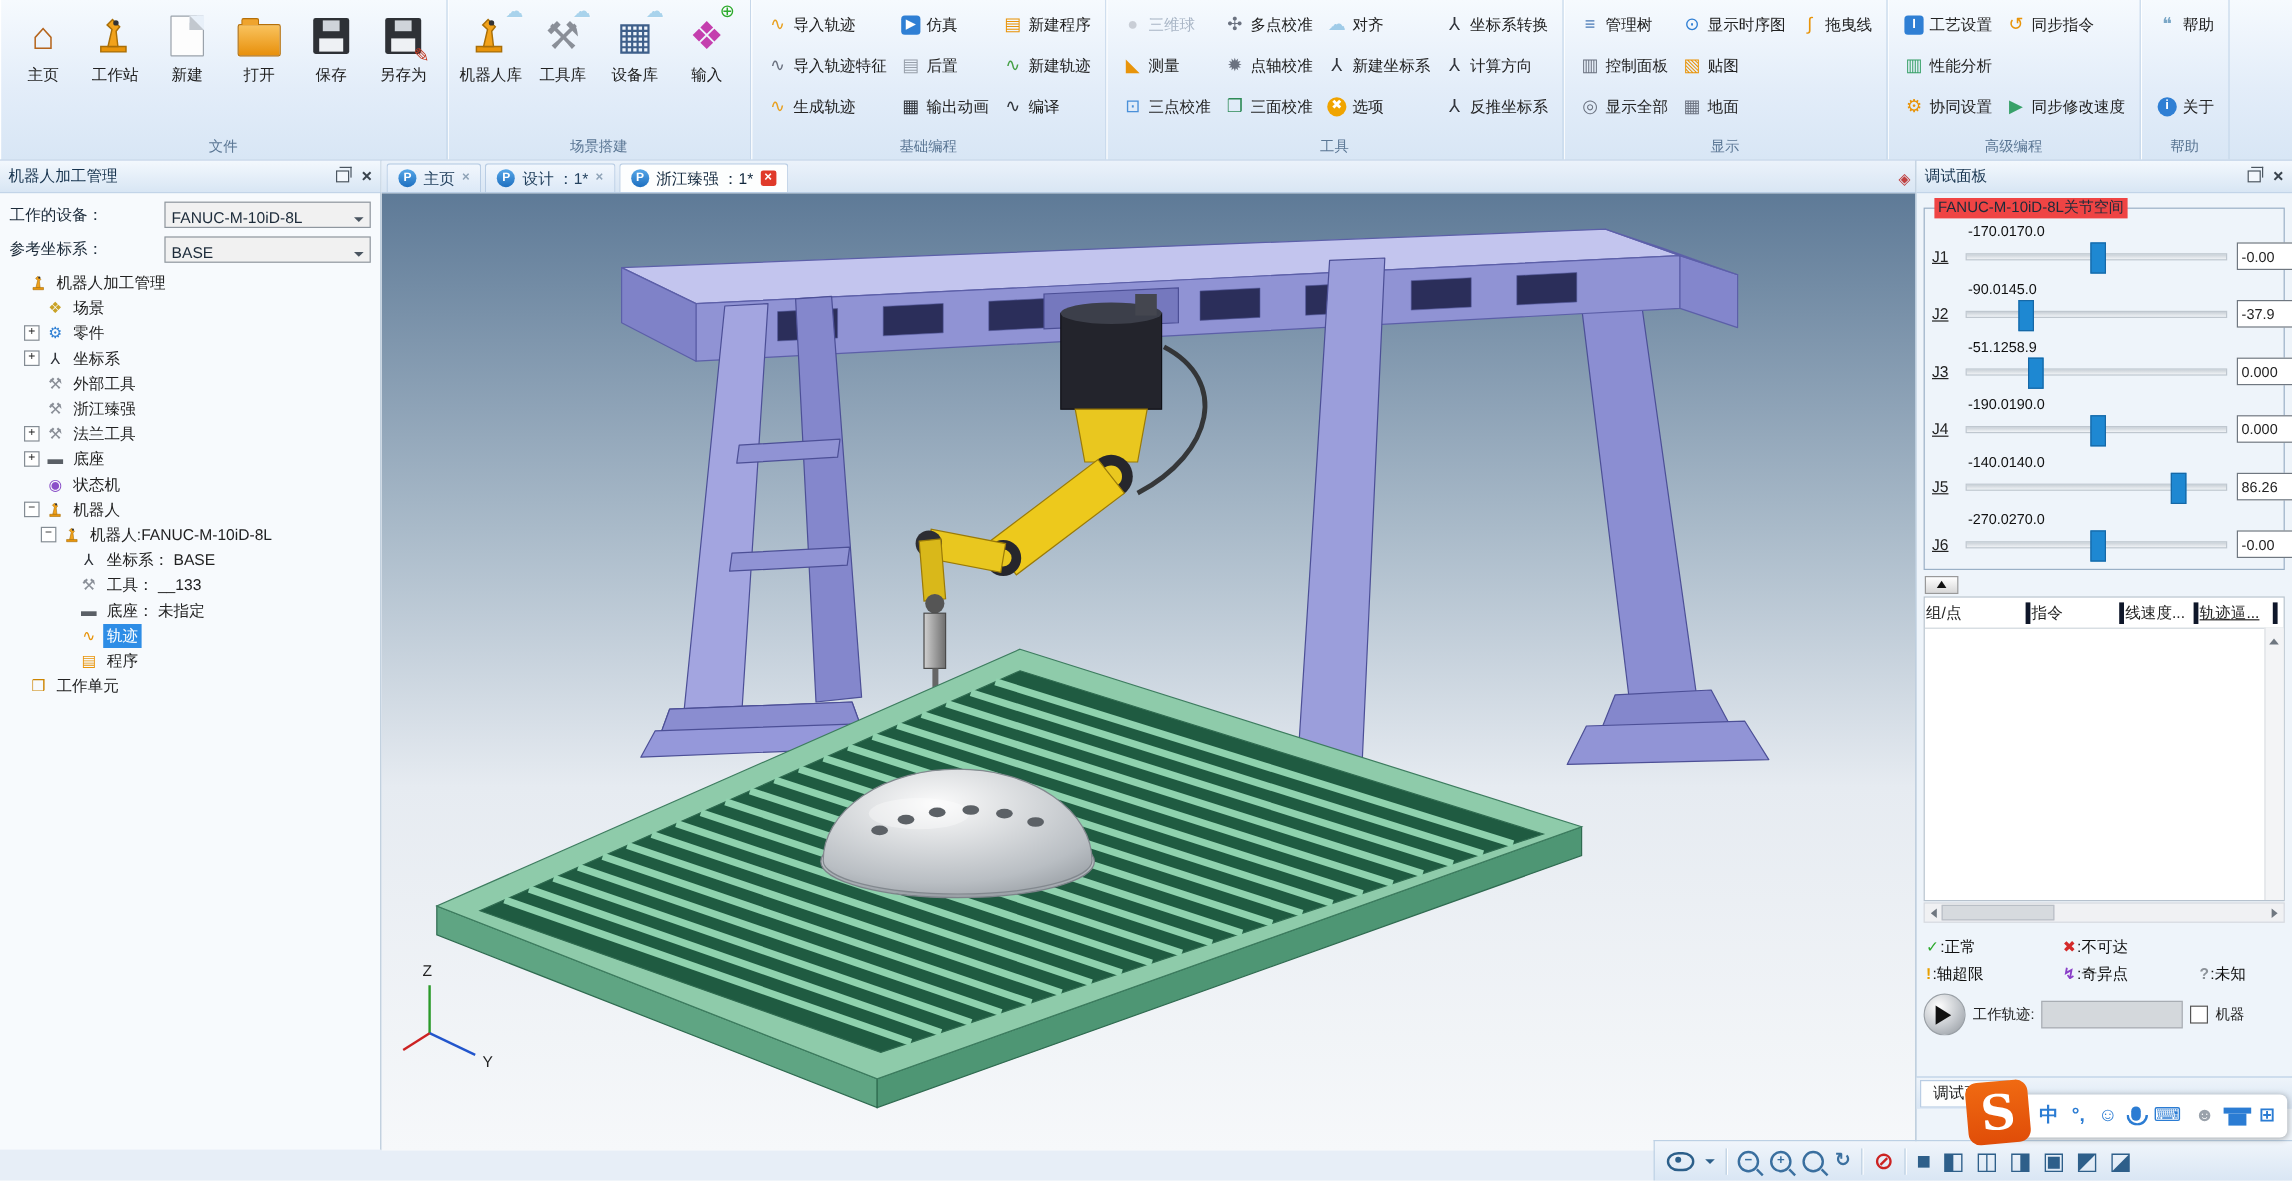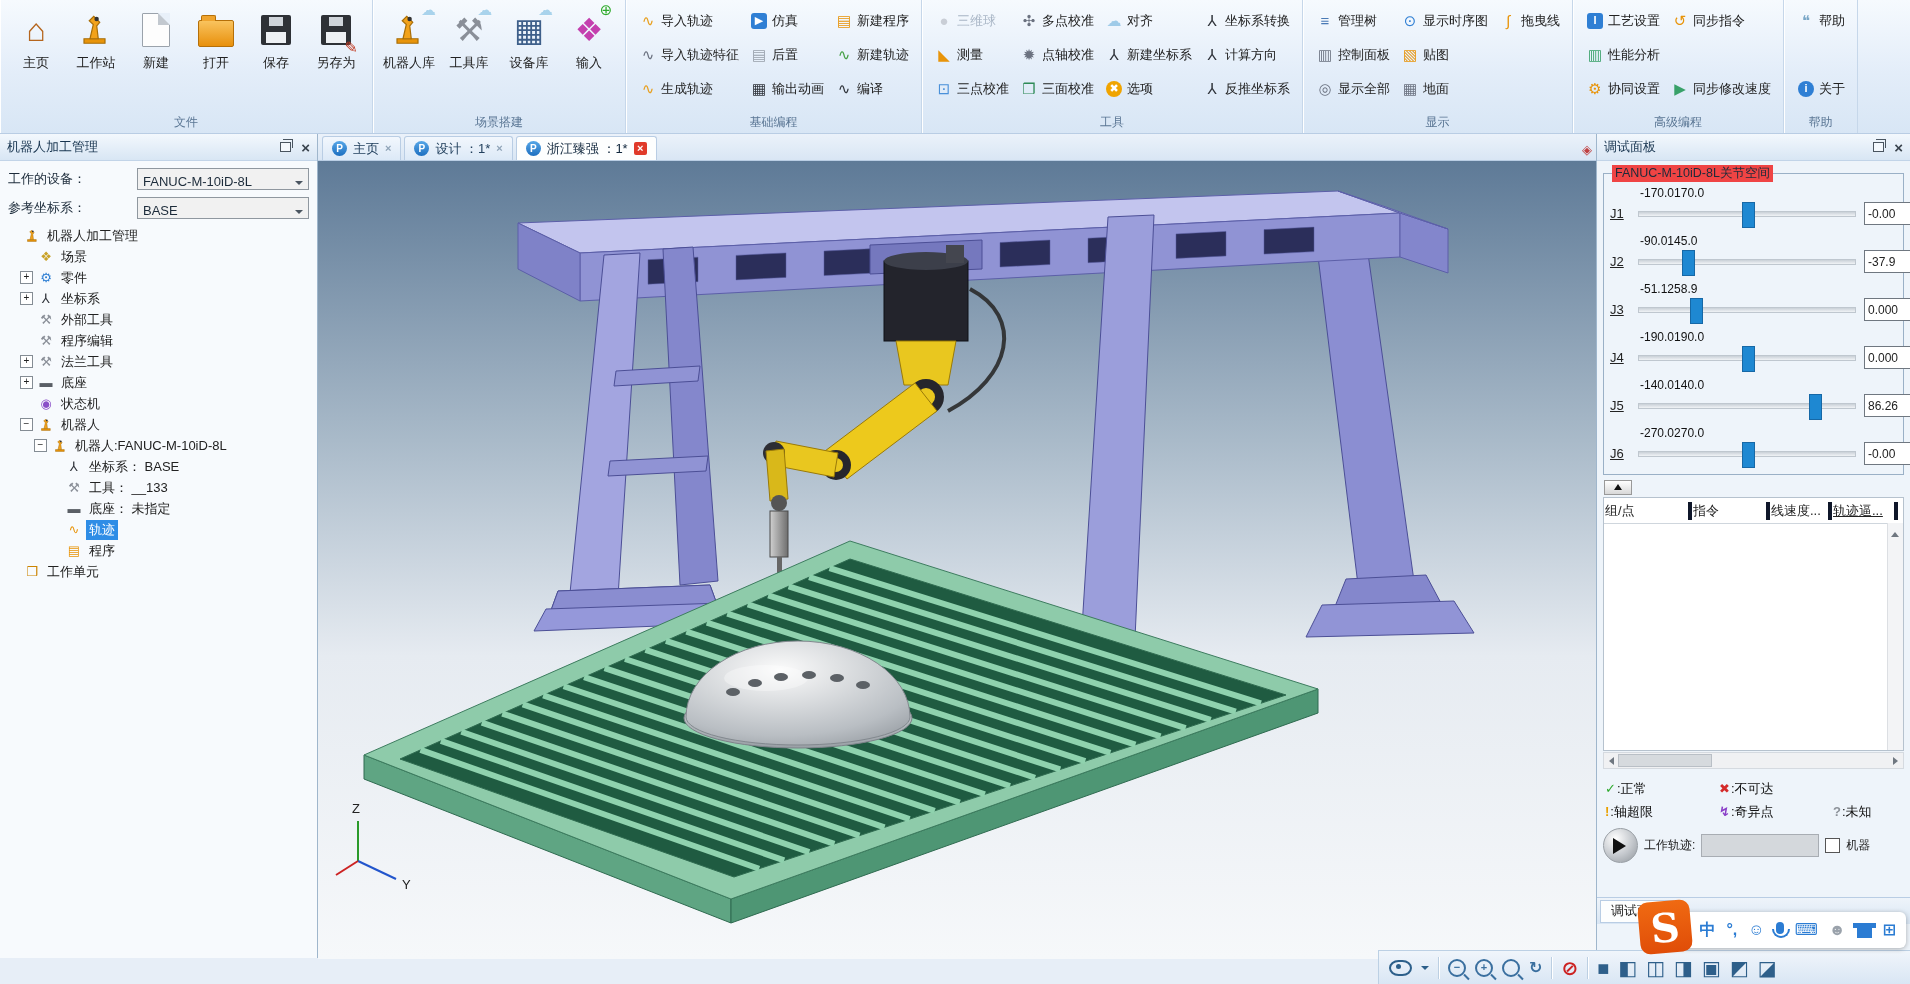--- a/index.html
+++ b/index.html
@@ -538,21 +538,21 @@
             <span class="tlabel">坐标系</span>
           </div>
           <div class="titem" style="padding-left: 18px;">
             <span class="exp hidden"></span>
             <span class="ticon" style="color: rgb(138, 143, 152);">⚒</span>
             <span class="tlabel">外部工具</span>
           </div>
           <div class="titem" style="padding-left: 18px;">
             <span class="exp hidden"></span>
             <span class="ticon" style="color: rgb(138, 143, 152);">⚒</span>
-            <span class="tlabel">程序编辑</span>
+            <span class="tlabel">浙江臻强</span>
           </div>
           <div class="titem" style="padding-left: 18px;">
             <span class="exp">+</span>
             <span class="ticon" style="color: rgb(138, 143, 152);">⚒</span>
             <span class="tlabel">法兰工具</span>
           </div>
           <div class="titem" style="padding-left: 18px;">
             <span class="exp">+</span>
             <span class="ticon" style="color: rgb(90, 95, 102);">▬</span>
             <span class="tlabel">底座</span>

